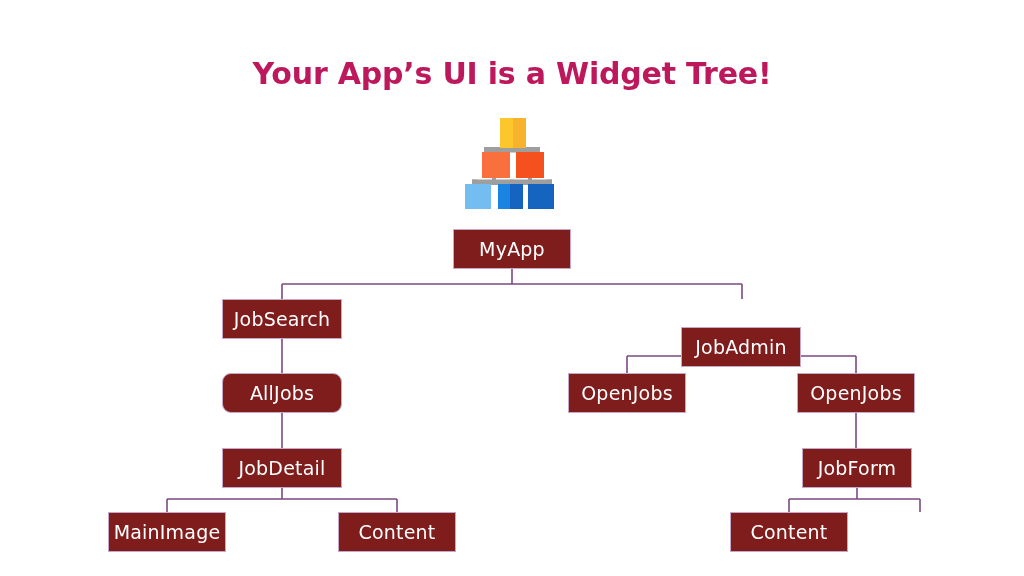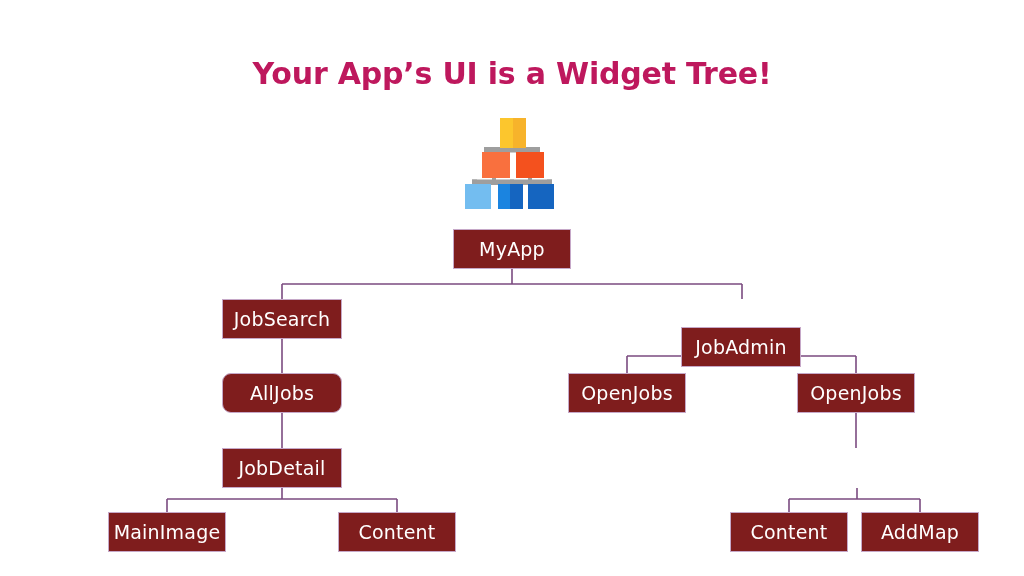--- a/index.html
+++ b/index.html
@@ -144,30 +144,30 @@
   </div>
 
   <div class="node" style="left:797px; top:373px; width:118px;">
     <span>OpenJobs</span>
   </div>
 
   <div class="node" style="left:222px; top:448px; width:120px;">
     <span>JobDetail</span>
   </div>
 
+  <div class="node" style="left:802px; top:448px; width:110px;">
+    <span>JobForm</span>
+  </div>
 
   <div class="node" style="left:108px; top:512px; width:118px;">
     <span>MainImage</span>
   </div>
 
   <div class="node" style="left:338px; top:512px; width:118px;">
     <span>Content</span>
   </div>
 
   <div class="node" style="left:730px; top:512px; width:118px;">
     <span>Content</span>
   </div>
 
-  <div class="node" style="left:861px; top:512px; width:118px;">
-    <span>AddMap</span>
-  </div>
 
 </div>
 
 </body></html>

